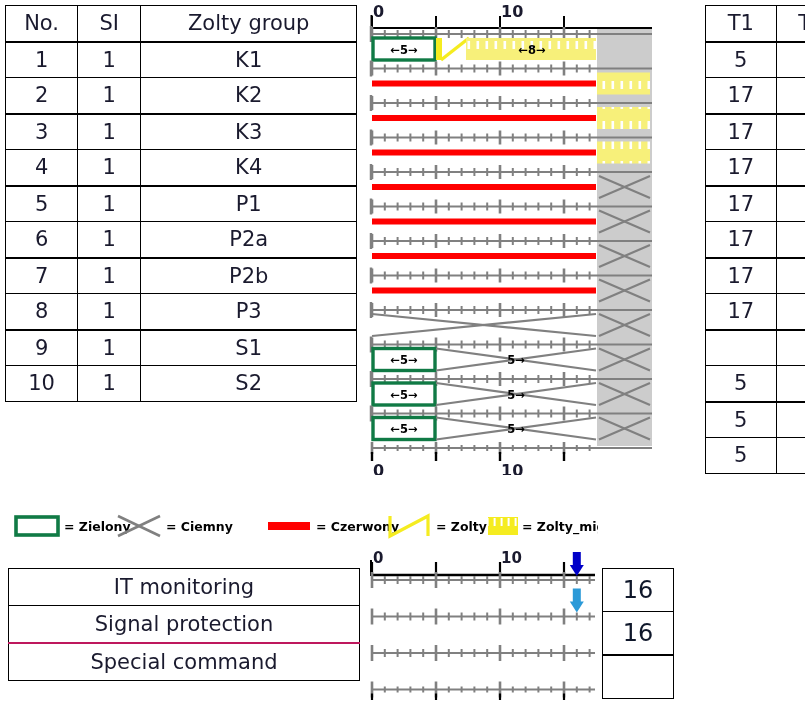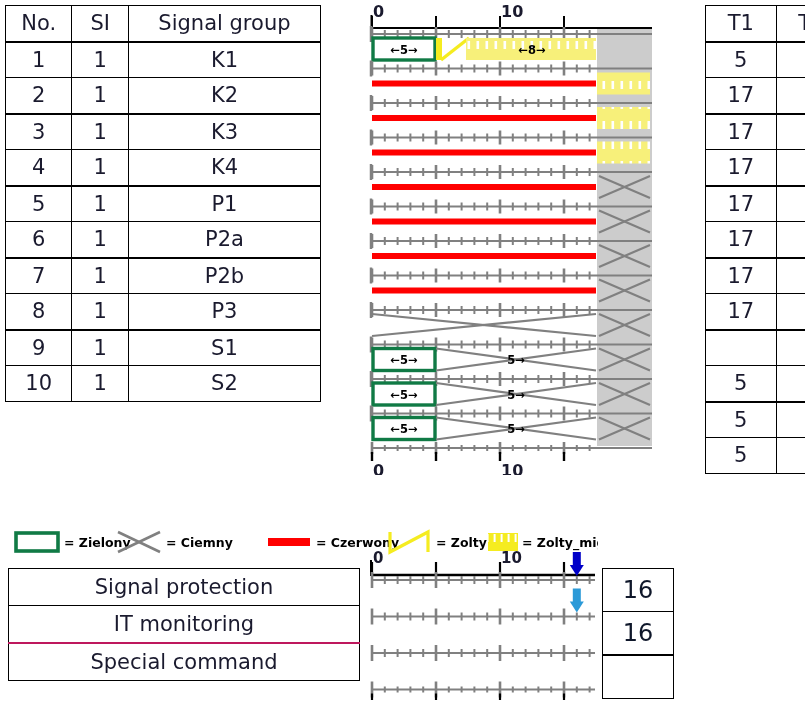--- a/index.html
+++ b/index.html
@@ -2,42 +2,42 @@
 <html><head>
 <meta charset="utf-8">
 <style>
   html,body{margin:0;padding:0;background:#ffffff;}
   body{width:805px;height:703px;position:relative;
        font-family:"DejaVu Sans","Liberation Sans",sans-serif;
        -webkit-font-smoothing:none;}
   .abs{position:absolute;}
 
   
-  #main-table{left:5px;top:5px;width:316px;border-collapse:collapse;}
+  #main-table{left:5px;top:5px;width:352px;border-collapse:collapse;}
   #main-table td{border:1px solid #000;text-align:center;
       height:34.5px;padding:0;color:#1a1a2e;font-size:21px;line-height:34.5px;}
   #main-table tr.thick td{border-top:2px solid #000;}
   #main-table col.c1{width:72px;}
   #main-table col.c2{width:63px;}
   #main-table col.c3{width:215px;}
 
   
   #t-table{left:680px;top:5px;width:142px;border-collapse:collapse;margin-left:25px;}
   #t-table td{border:1px solid #000;text-align:center;
       height:34.5px;padding:0;color:#1a1a2e;font-size:21px;line-height:34.5px;}
   #t-table tr.thick td{border-top:2px solid #000;}
   #t-table col.t1{width:71px;}
   #t-table col.t2{width:71px;}
 
   
   #diagram{left:365px;top:5px;width:292px;height:470px;}
   #diag-svg{display:block;}
 
   
-  #legend{left:8px;top:520px;width:590px;height:40px;}
+  #legend{left:8px;top:504px;width:590px;height:40px;}
 
   
   #bot-table{left:8px;top:568px;width:352px;border-collapse:collapse;}
   #bot-table td{border:1px solid #000;text-align:center;
       height:36px;padding:0;color:#1a1a2e;font-size:21px;line-height:36px;}
   #bot-table tr.thick td{border-top:2px solid #be185d;}
 
   
   #bot-t-table{left:602px;top:568px;width:72px;border-collapse:collapse;}
   #bot-t-table td{border:1px solid #000;text-align:center;
@@ -53,21 +53,21 @@
 <table class="abs" id="main-table">
   <colgroup>
       <col class="c1">
       <col class="c2">
       <col class="c3">
     </colgroup>
   <tbody id="main-tbody">
       <tr>
         <td>No.</td>
         <td>SI</td>
-        <td>Signal group</td>
+        <td>Zolty group</td>
       </tr>
       <tr class="thick">
         <td>1</td>
         <td>1</td>
         <td>K1</td>
       </tr>
       <tr>
         <td>2</td>
         <td>1</td>
         <td>K2</td>
@@ -565,24 +565,24 @@
       <g>
         <rect x="480" y="13" width="30" height="18" fill="url(#blink2)"></rect>
         <text x="514" y="27" font-size="12.5" font-family="&quot;DejaVu Sans&quot;,sans-serif" fill="#000" font-weight="bold">= Zolty_migają</text>
       </g>
     </svg>
 </div>
 
 <table class="abs" id="bot-table">
   <tbody id="bot-tbody">
       <tr>
+        <td>IT monitoring</td>
+      </tr>
+      <tr>
         <td>Signal protection</td>
-      </tr>
-      <tr>
-        <td>IT monitoring</td>
       </tr>
       <tr class="thick">
         <td>Special command</td>
       </tr>
     </tbody>
 </table>
 
 <table class="abs" id="bot-t-table">
   <tbody id="bot-t-tbody">
       <tr>

